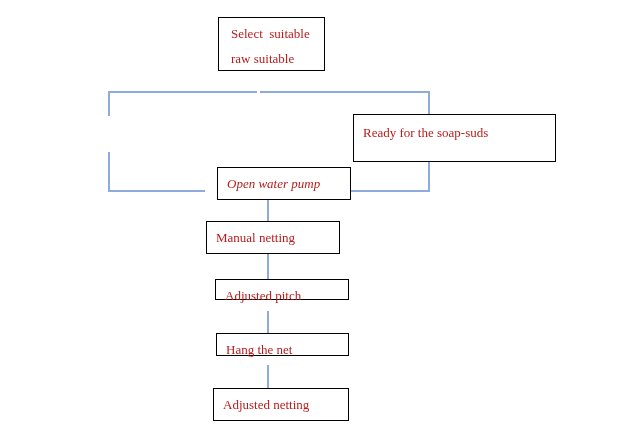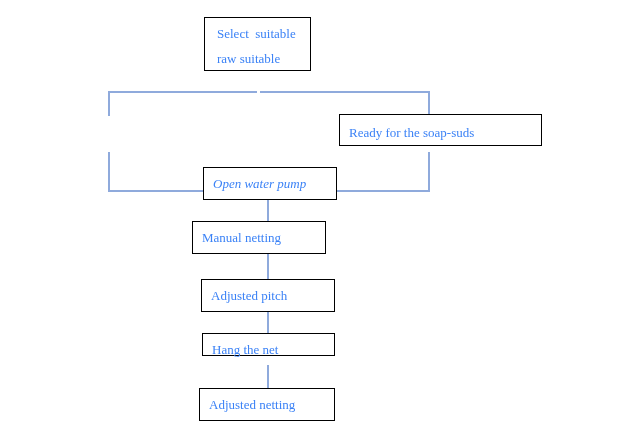--- a/index.html
+++ b/index.html
@@ -16,24 +16,25 @@
   #flowchart {
     position: relative;
     width: 618px;
     height: 432px;
   }
   .node {
     position: absolute;
     box-sizing: border-box;
     border: 1px solid #000000;
     background: #ffffff;
-    color: #3b82f6;
+    color: #b91c1c;
     font-size: 13px;
     line-height: 26px;
     z-index: 3;
+    margin-left: 14px;
   }
   .node .label {
     display: block;
     padding-left: 9px;
     white-space: pre;
   }
   .node.two-line {
     line-height: 25px;
     padding-top: 3px;
   }
@@ -70,33 +71,33 @@
   <div class="conn v" style="left:267px; top:253px; height:27px;"></div>
   <div class="conn v" style="left:267px; top:311px; height:23px;"></div>
   <div class="conn v" style="left:267px; top:365px; height:24px;"></div>
 
   <div class="node two-line" style="left:204px; top:17px; width:107px; height:54px;">
     <span class="label">Select  suitable</span>
     <span class="label">raw suitable</span>
   </div>
 
 
-  <div class="node" style="left:339px; top:114px; width:203px; height:32px;">
+  <div class="node" style="left:339px; top:114px; width:203px; height:48px;">
     <span class="label" style="line-height:36px;">Ready for the soap-suds</span>
   </div>
 
   <div class="node" style="left:203px; top:167px; width:134px; height:33px;font-style:italic;">
     <span class="label" style="line-height:31px;">Open water pump</span>
   </div>
 
   <div class="node" style="left:192px; top:221px; width:134px; height:33px;">
     <span class="label" style="line-height:31px;">Manual netting</span>
   </div>
 
-  <div class="node" style="left:201px; top:279px; width:134px; height:33px;">
+  <div class="node" style="left:201px; top:279px; width:134px; height:21px;">
     <span class="label" style="line-height:31px;">Adjusted pitch</span>
   </div>
 
   <div class="node" style="left:202px; top:333px; width:133px; height:23px;">
     <span class="label" style="line-height:31px;">Hang the net</span>
   </div>
 
   <div class="node" style="left:199px; top:388px; width:136px; height:33px;">
     <span class="label" style="line-height:31px;">Adjusted netting</span>
   </div>

